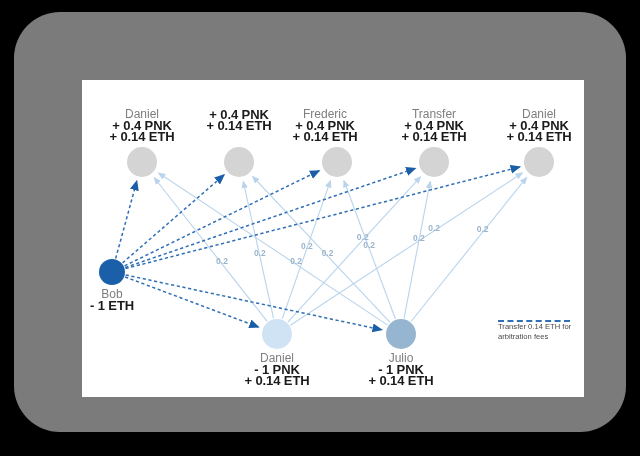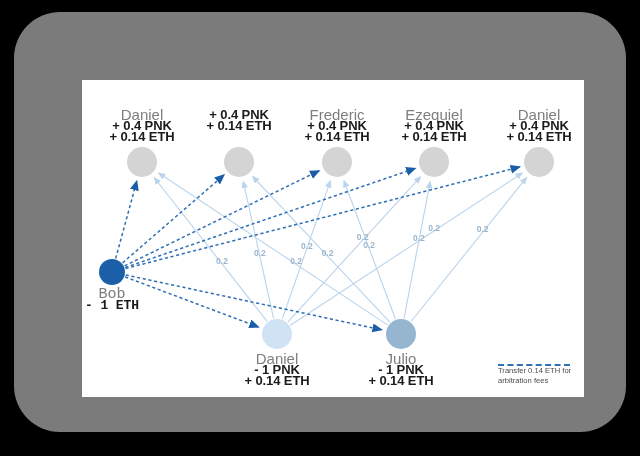--- a/index.html
+++ b/index.html
@@ -15,25 +15,25 @@
   #screen{
     position:absolute;left:68px;top:68px;width:502px;height:317px;
     background:#ffffff;overflow:hidden;
   }
   svg#graph{position:absolute;left:0;top:0;width:502px;height:317px;display:block;}
 
   .node-label{
     position:absolute;text-align:center;line-height:11px;
     pointer-events:none;white-space:nowrap;
   }
-  .nm{font-size:15px;color:#7e7e7e;font-weight:400;}
+  .nm{font-size:12px;color:#7e7e7e;font-weight:400;}
   .amt{font-size:13px;color:#1b1b1b;font-weight:bold;letter-spacing:-0.1px;}
 
   .legend{
-    position:absolute;left:416px;top:236px;width:86px;margin-top:44px;
+    position:absolute;left:416px;top:236px;width:86px;
   }
   .lg-dash{
     border-top:2px dashed #2f6fb5;width:72px;margin-top:4px;
   }
   .lg-solid{
     border-top:2px solid #b9d4ec;width:72px;margin-top:4px;
   }
   .lg-text{font-size:7.6px;color:#4b4b4b;line-height:10px;margin-bottom:9px;}
 </style>
 </head>
@@ -90,40 +90,40 @@
           <circle cx="157" cy="82" r="15" fill="#d4d4d4"></circle>
           <circle cx="255" cy="82" r="15" fill="#d4d4d4"></circle>
           <circle cx="352" cy="82" r="15" fill="#d4d4d4"></circle>
           <circle cx="457" cy="82" r="15" fill="#d4d4d4"></circle>
           <circle cx="195" cy="254" r="15" fill="#cfe3f5"></circle>
           <circle cx="319" cy="254" r="15" fill="#96b5d0"></circle>
         </g>
     </svg>
 
     <div id="node-labels">
-        <div class="node-label" style="left: -30px; width: 120px; top: 209px; font-family: Liberation Mono, monospace;">
+        <div class="node-label" style="left: -30px; width: 120px; top: 209px;">
           <div class="nm">Bob</div>
           <div class="amt">- 1 ETH</div>
         </div>
         <div class="node-label" style="left: 0px; width: 120px; top: 29px;">
           <div class="nm">Daniel</div>
           <div class="amt">+ 0.4 PNK</div>
           <div class="amt">+ 0.14 ETH</div>
         </div>
         <div class="node-label" style="left: 97px; width: 120px; top: 29px;">
           <div class="amt">+ 0.4 PNK</div>
           <div class="amt">+ 0.14 ETH</div>
         </div>
-        <div class="node-label" style="left: 195px; width: 120px; top: 29px;">
+        <div class="node-label" style="left: 183px; width: 120px; top: 29px;">
           <div class="nm">Frederic</div>
           <div class="amt">+ 0.4 PNK</div>
           <div class="amt">+ 0.14 ETH</div>
         </div>
         <div class="node-label" style="left: 292px; width: 120px; top: 29px;">
-          <div class="nm">Ezequiel</div>
+          <div class="nm">Transfer</div>
           <div class="amt">+ 0.4 PNK</div>
           <div class="amt">+ 0.14 ETH</div>
         </div>
         <div class="node-label" style="left: 397px; width: 120px; top: 29px;">
           <div class="nm">Daniel</div>
           <div class="amt">+ 0.4 PNK</div>
           <div class="amt">+ 0.14 ETH</div>
         </div>
         <div class="node-label" style="left: 135px; width: 120px; top: 273px;">
           <div class="nm">Daniel</div>

